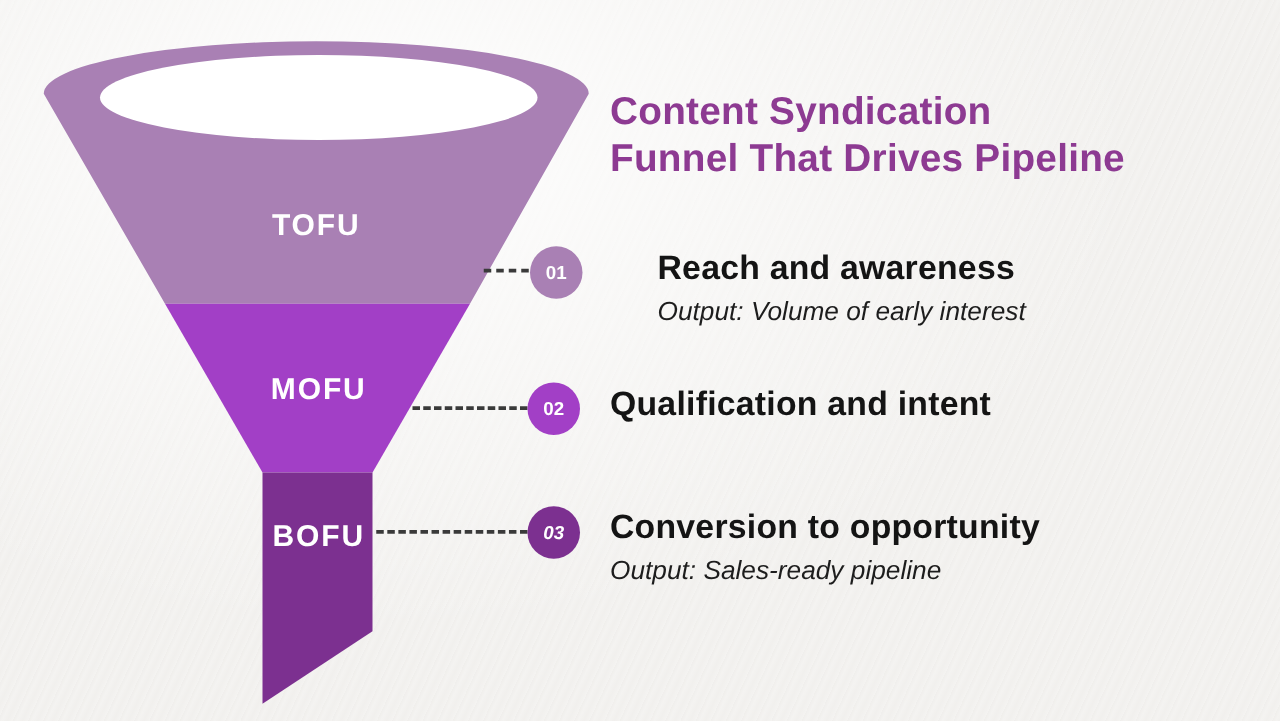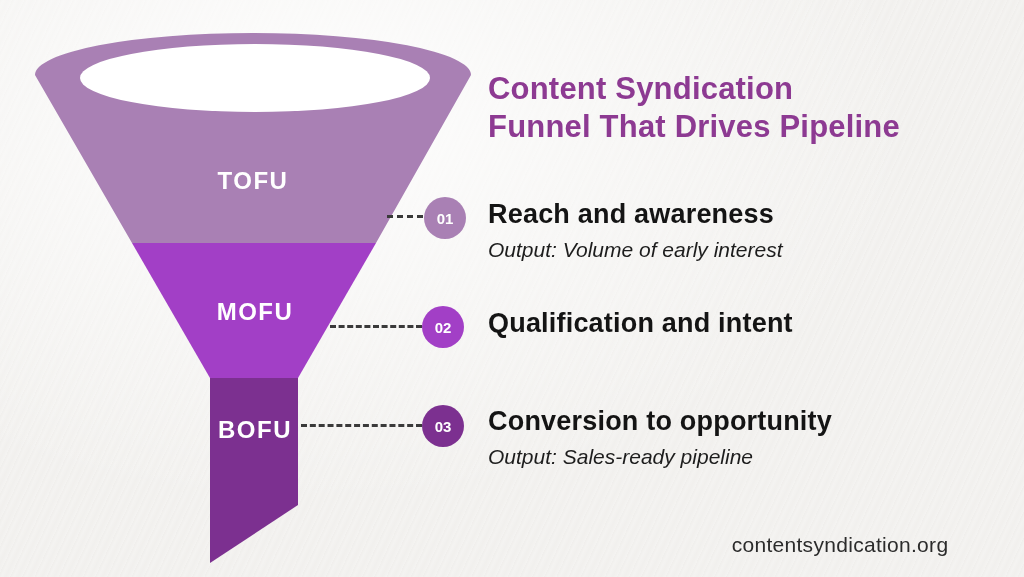--- a/index.html
+++ b/index.html
@@ -51,38 +51,38 @@
     border-radius: 50%;
     color: #ffffff;
     font-weight: 700;
     font-size: 15px;
     display: flex;
     align-items: center;
     justify-content: center;
   }
   .badge-1 { left: 424px; top: 197px; }
   .badge-2 { left: 422px; top: 306px; }
-  .badge-3 { left: 422px; top: 405px; }
+  .badge-3 { left: 422px; top: 405px; font-style: italic; }
 
   .title {
     position: absolute;
     left: 488px;
     top: 70px;
     margin: 0;
     font-size: 31px;
     line-height: 38px;
     font-weight: 700;
     letter-spacing: 0.2px;
   }
 
   .step {
     position: absolute;
     left: 488px;
   }
-  .step-1 { top: 199px; }
+  .step-1 { top: 199px; margin-left: 38px; }
   .step-2 { top: 308px; }
   .step-3 { top: 406px; }
   .step h2 {
     margin: 0;
     font-size: 27px;
     font-weight: 700;
     color: #141414;
     letter-spacing: 0.2px;
   }
   .step .output {
@@ -152,15 +152,14 @@
   </div>
 
   <div class="step step-3">
     <h2>Conversion to opportunity</h2>
     <p class="output">
       <span class="output-label">Output:</span>
       <span>Sales-ready pipeline</span>
     </p>
   </div>
 
-  <div class="footer">contentsyndication.org</div>
 
 </div>
 
 </body></html>

